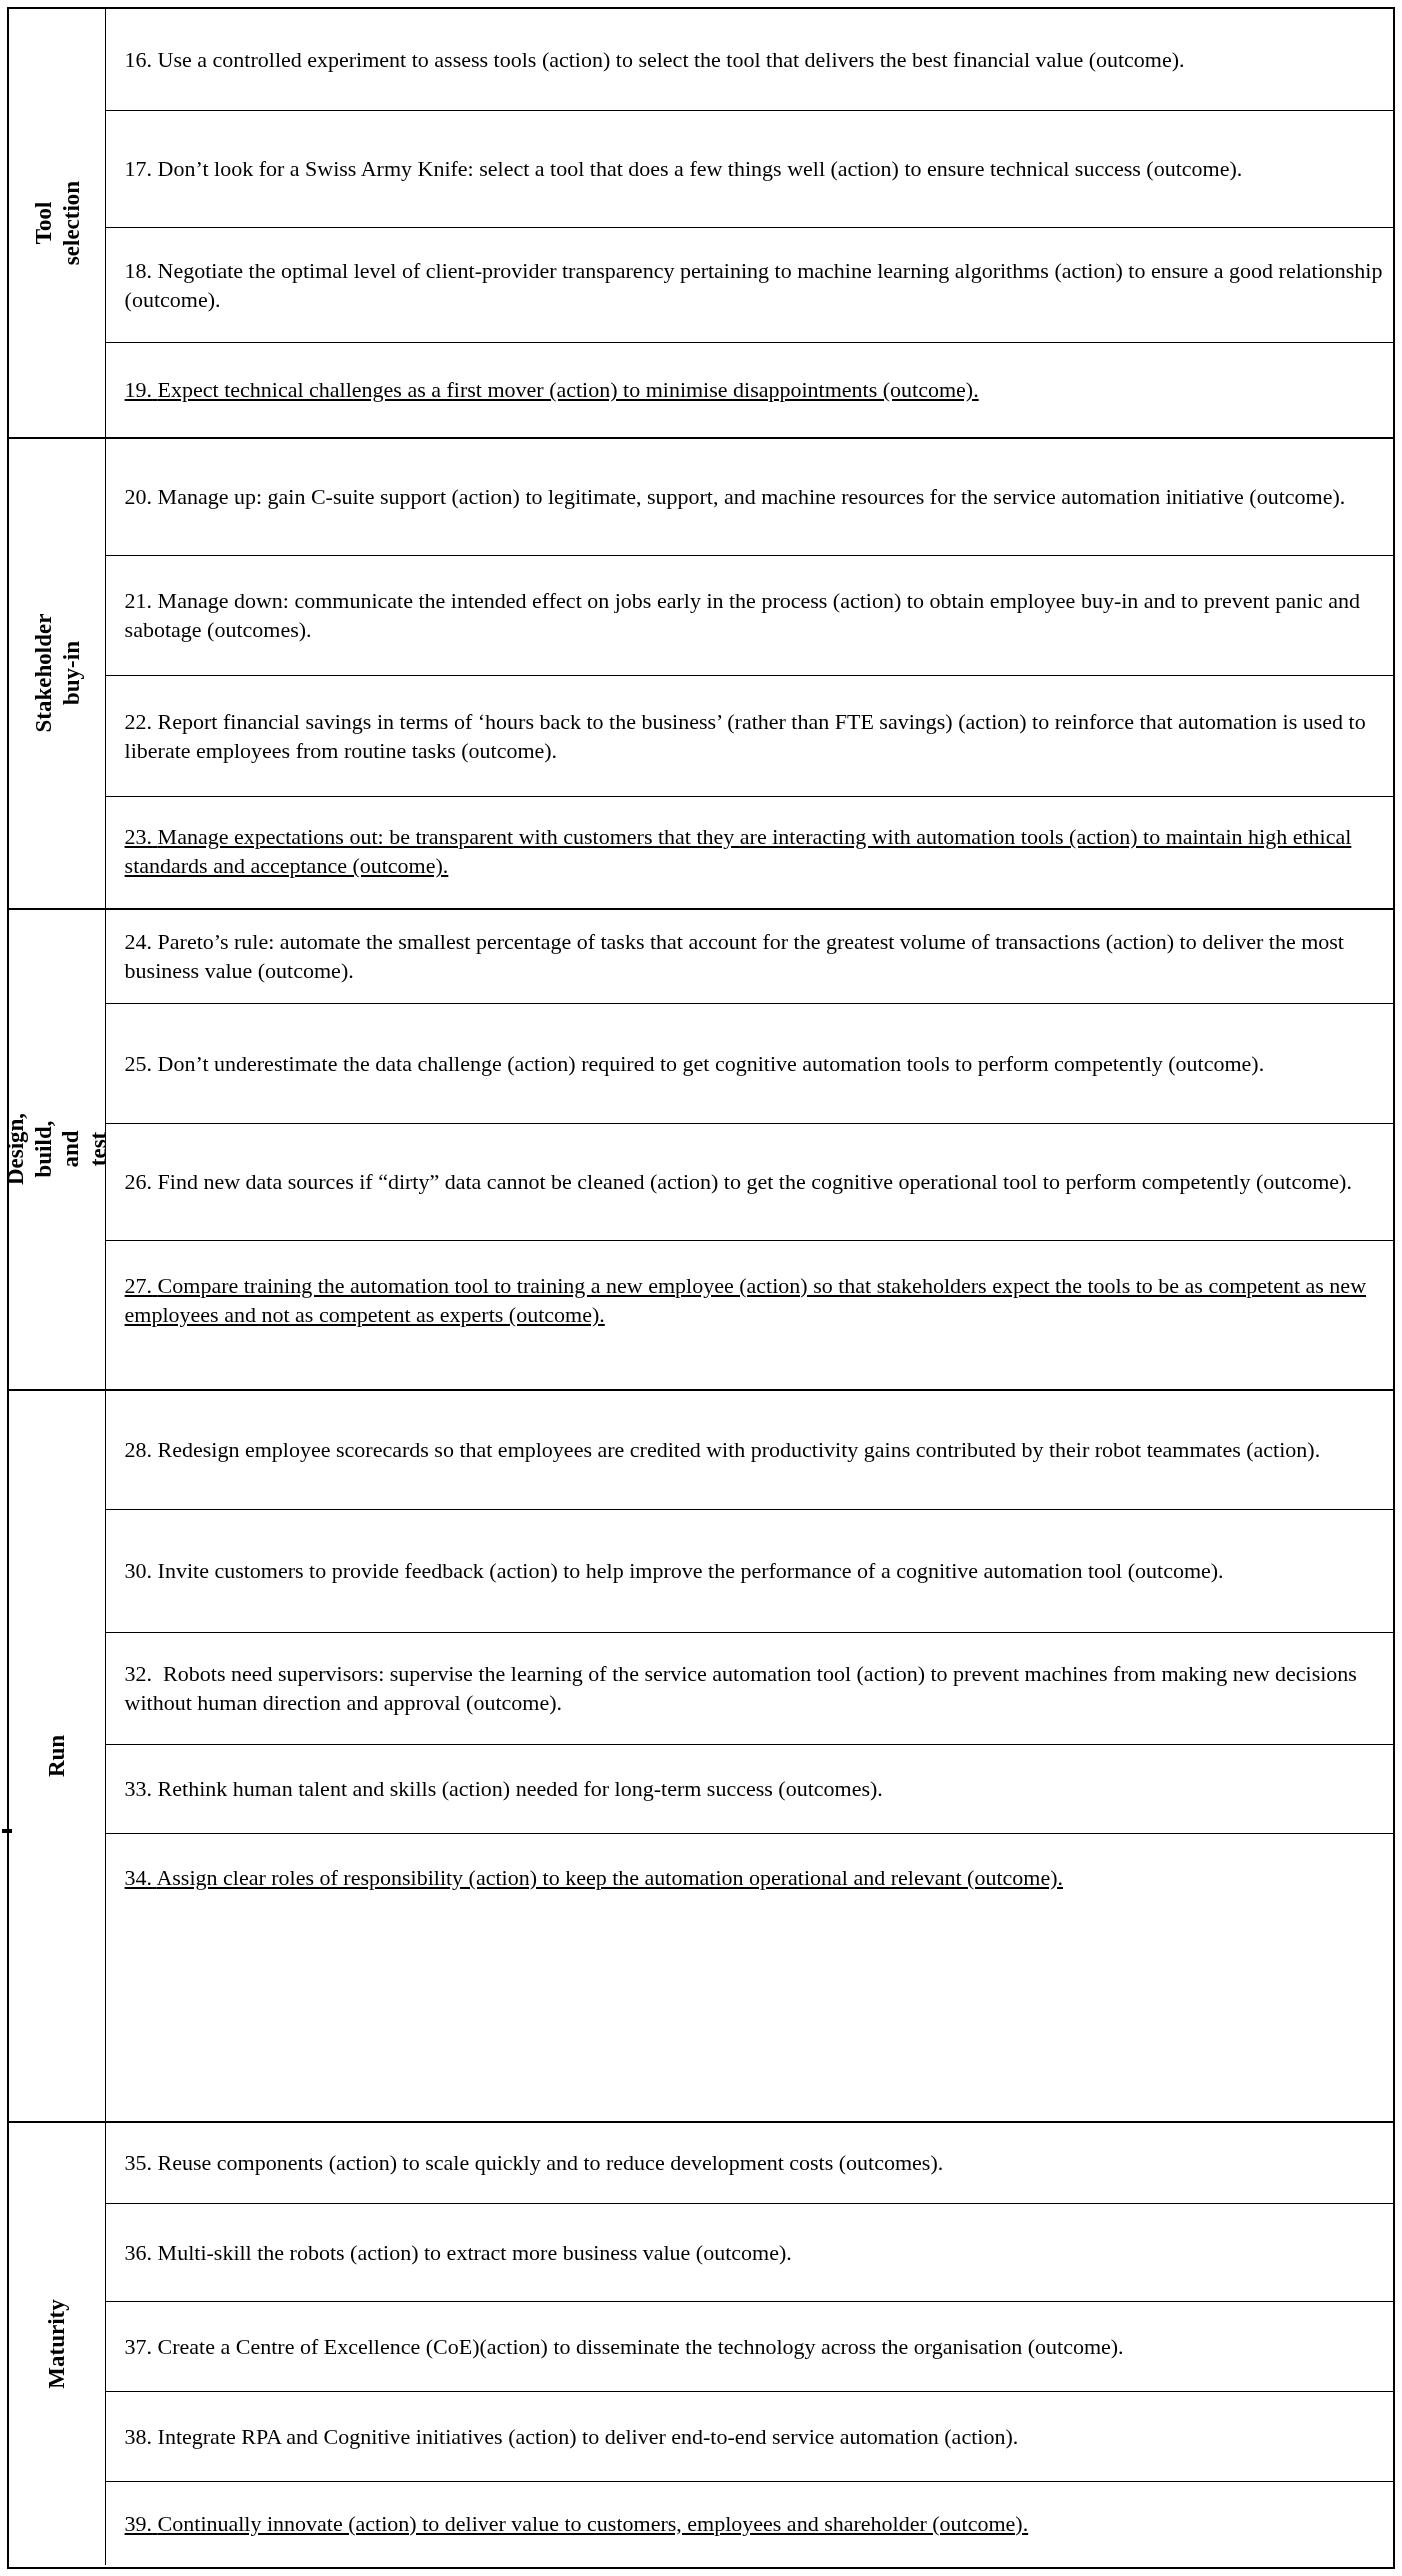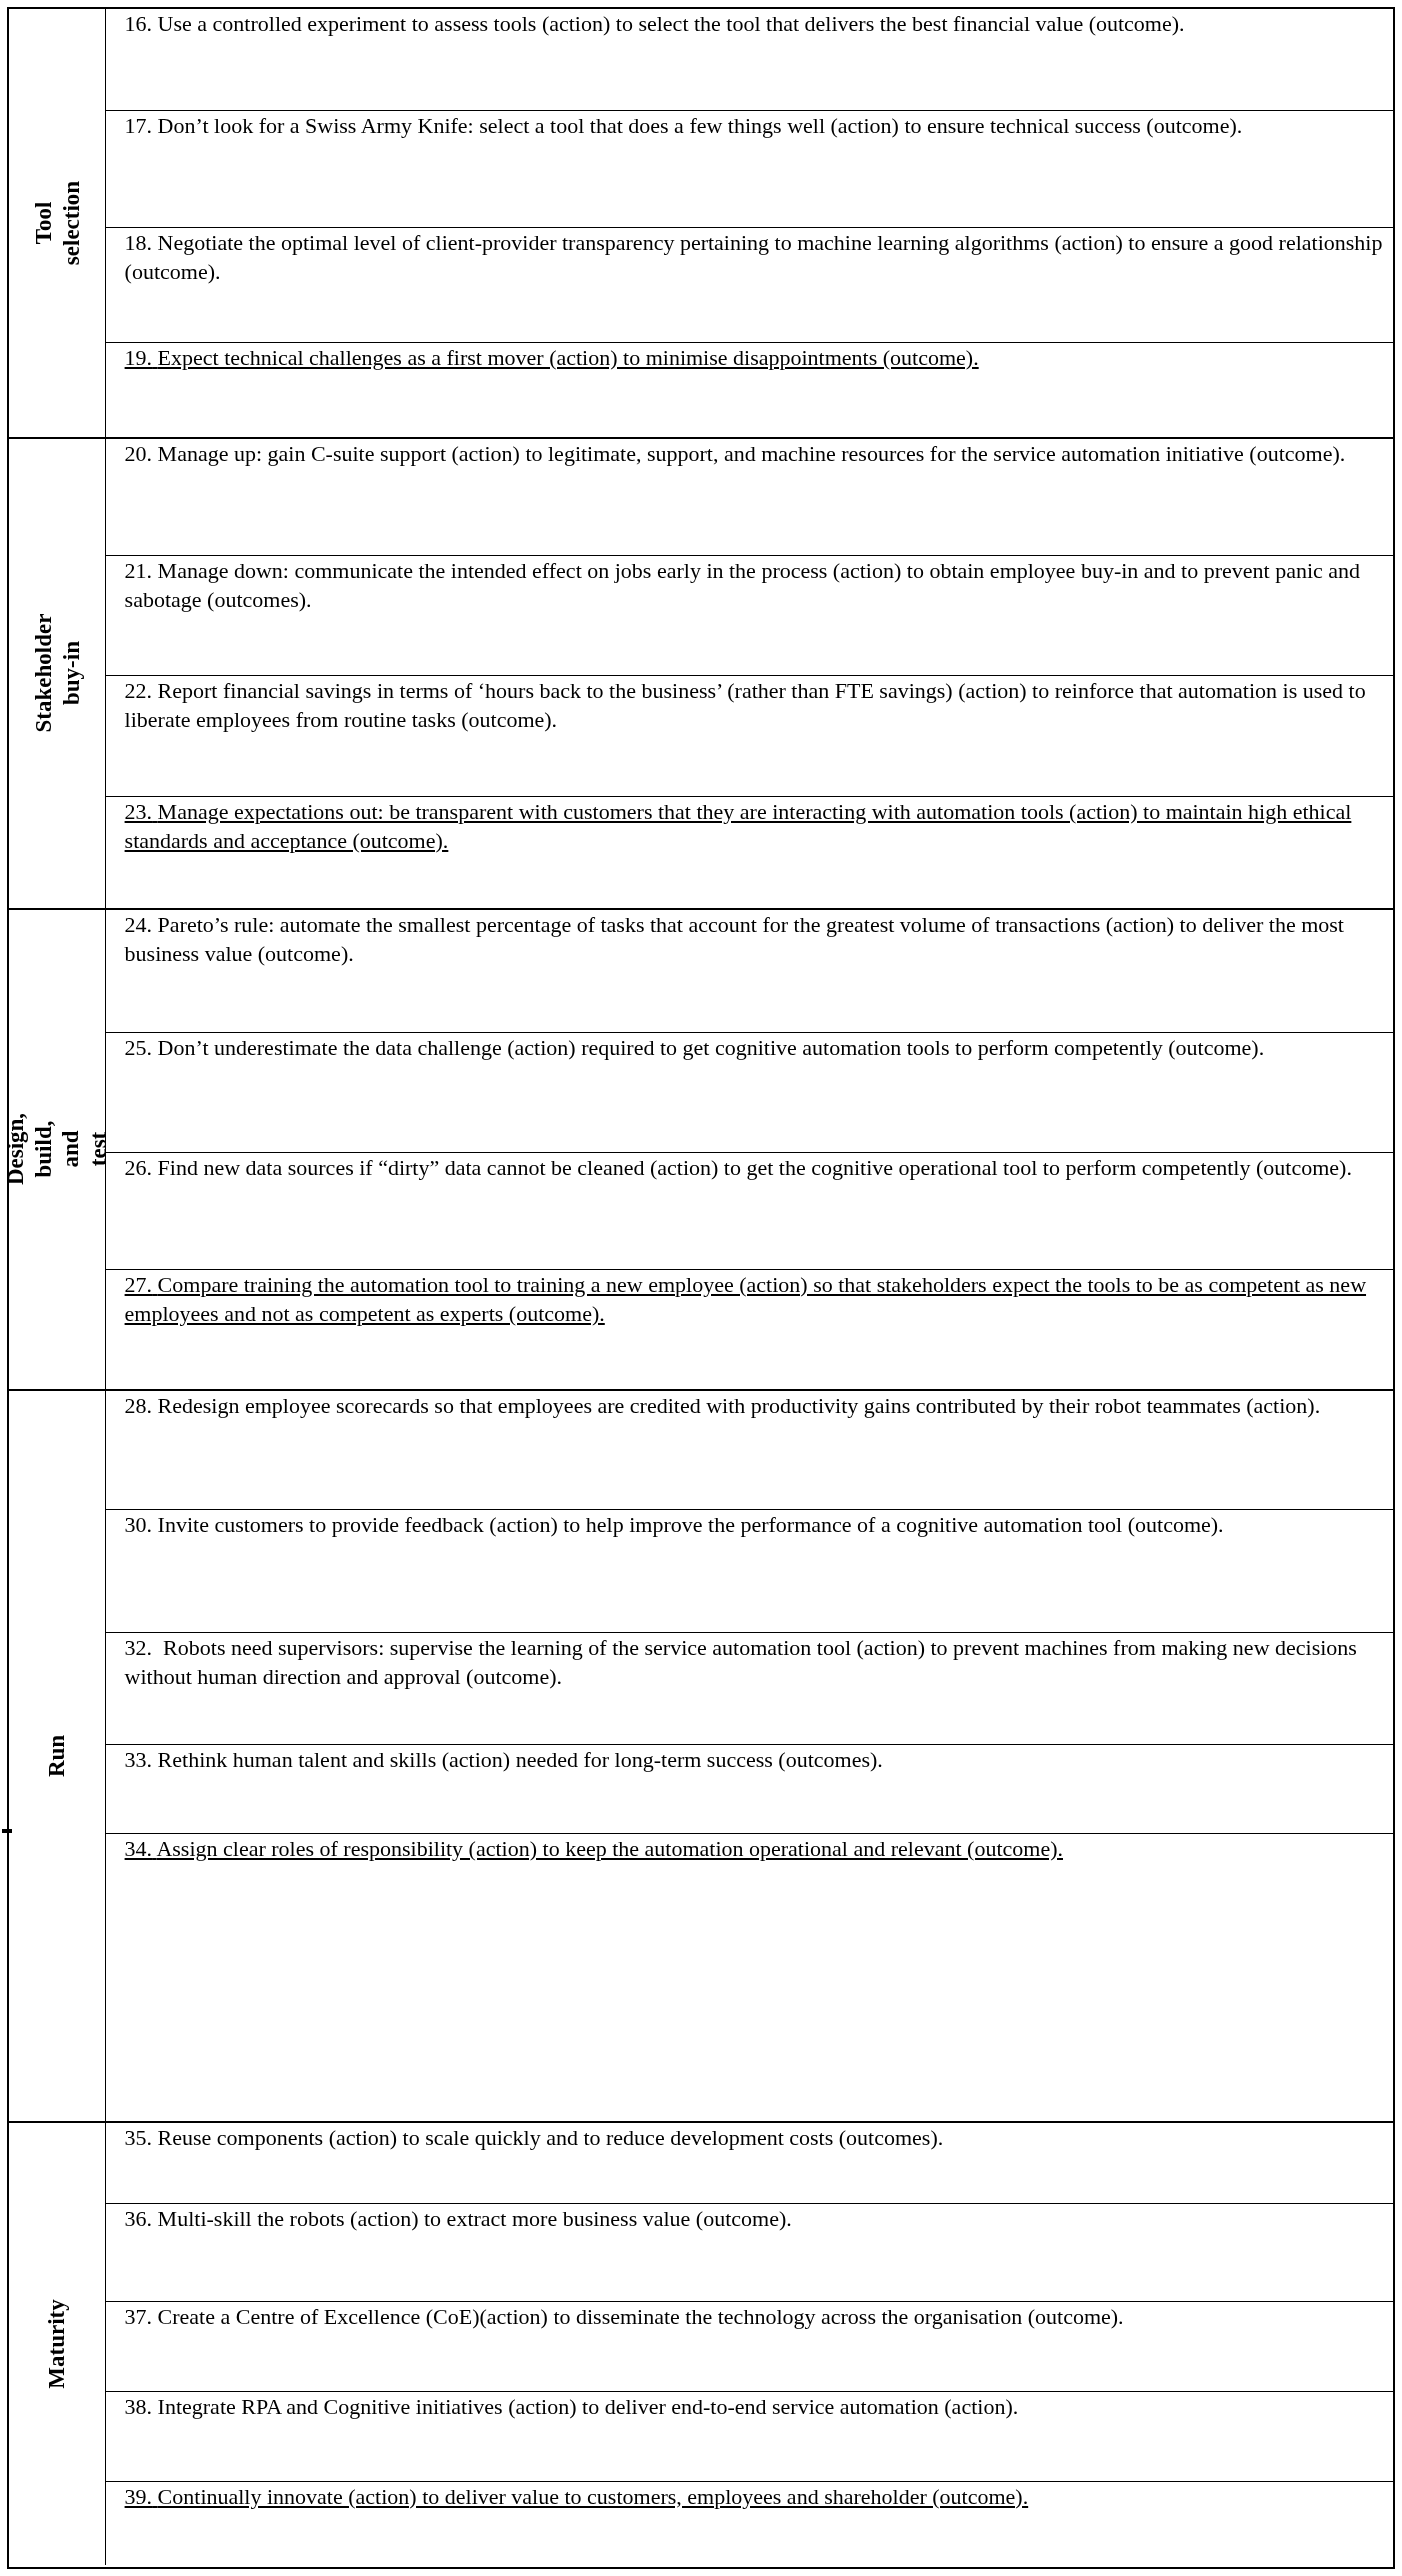--- a/index.html
+++ b/index.html
@@ -54,21 +54,21 @@
   .rows {
     flex: 1 1 auto;
     display: flex;
     flex-direction: column;
     min-width: 0;
   }
   .row {
     box-sizing: border-box;
     border-bottom: 1.9px solid #000;
     display: flex;
-    align-items: flex-start;
+    align-items: center;
     padding: 0 7px 0 19px;
   }
   .row.last {
     border-bottom: none;
     text-decoration: underline;
   }
   .itext {
     margin: 0;
     font-size: 22px;
     line-height: 29px;
@@ -127,21 +127,21 @@
         <p class="itext"><span>23.</span> <span>Manage expectations out: be transparent with customers that they are interacting with automation tools (action) to maintain high ethical standards and acceptance (outcome).</span></p>
       </div>
     </div>
   </section>
 
   <section class="sec" style="height:481px">
     <div class="labelcell">
       <div class="vlabel">Design, build, and test</div>
     </div>
     <div class="rows">
-      <div class="row" style="height:123px">
+      <div class="row" style="height:94px">
         <p class="itext"><span>24.</span> <span>Pareto’s rule: automate the smallest percentage of tasks that account for the greatest volume of transactions (action) to deliver the most business value (outcome).</span></p>
       </div>
       <div class="row" style="height:120px">
         <p class="itext"><span>25.</span> <span>Don’t underestimate the data challenge (action) required to get cognitive automation tools to perform competently (outcome).</span></p>
       </div>
       <div class="row" style="height:117px">
         <p class="itext"><span>26.</span> <span>Find new data sources if “dirty” data cannot be cleaned (action) to get the cognitive operational tool to perform competently (outcome).</span></p>
       </div>
       <div class="row last" style="height:118px">
         <p class="itext"><span>27.</span> <span>Compare training the automation tool to training a new employee (action) so that stakeholders expect the tools to be as competent as new employees and not as competent as experts (outcome).</span></p>

